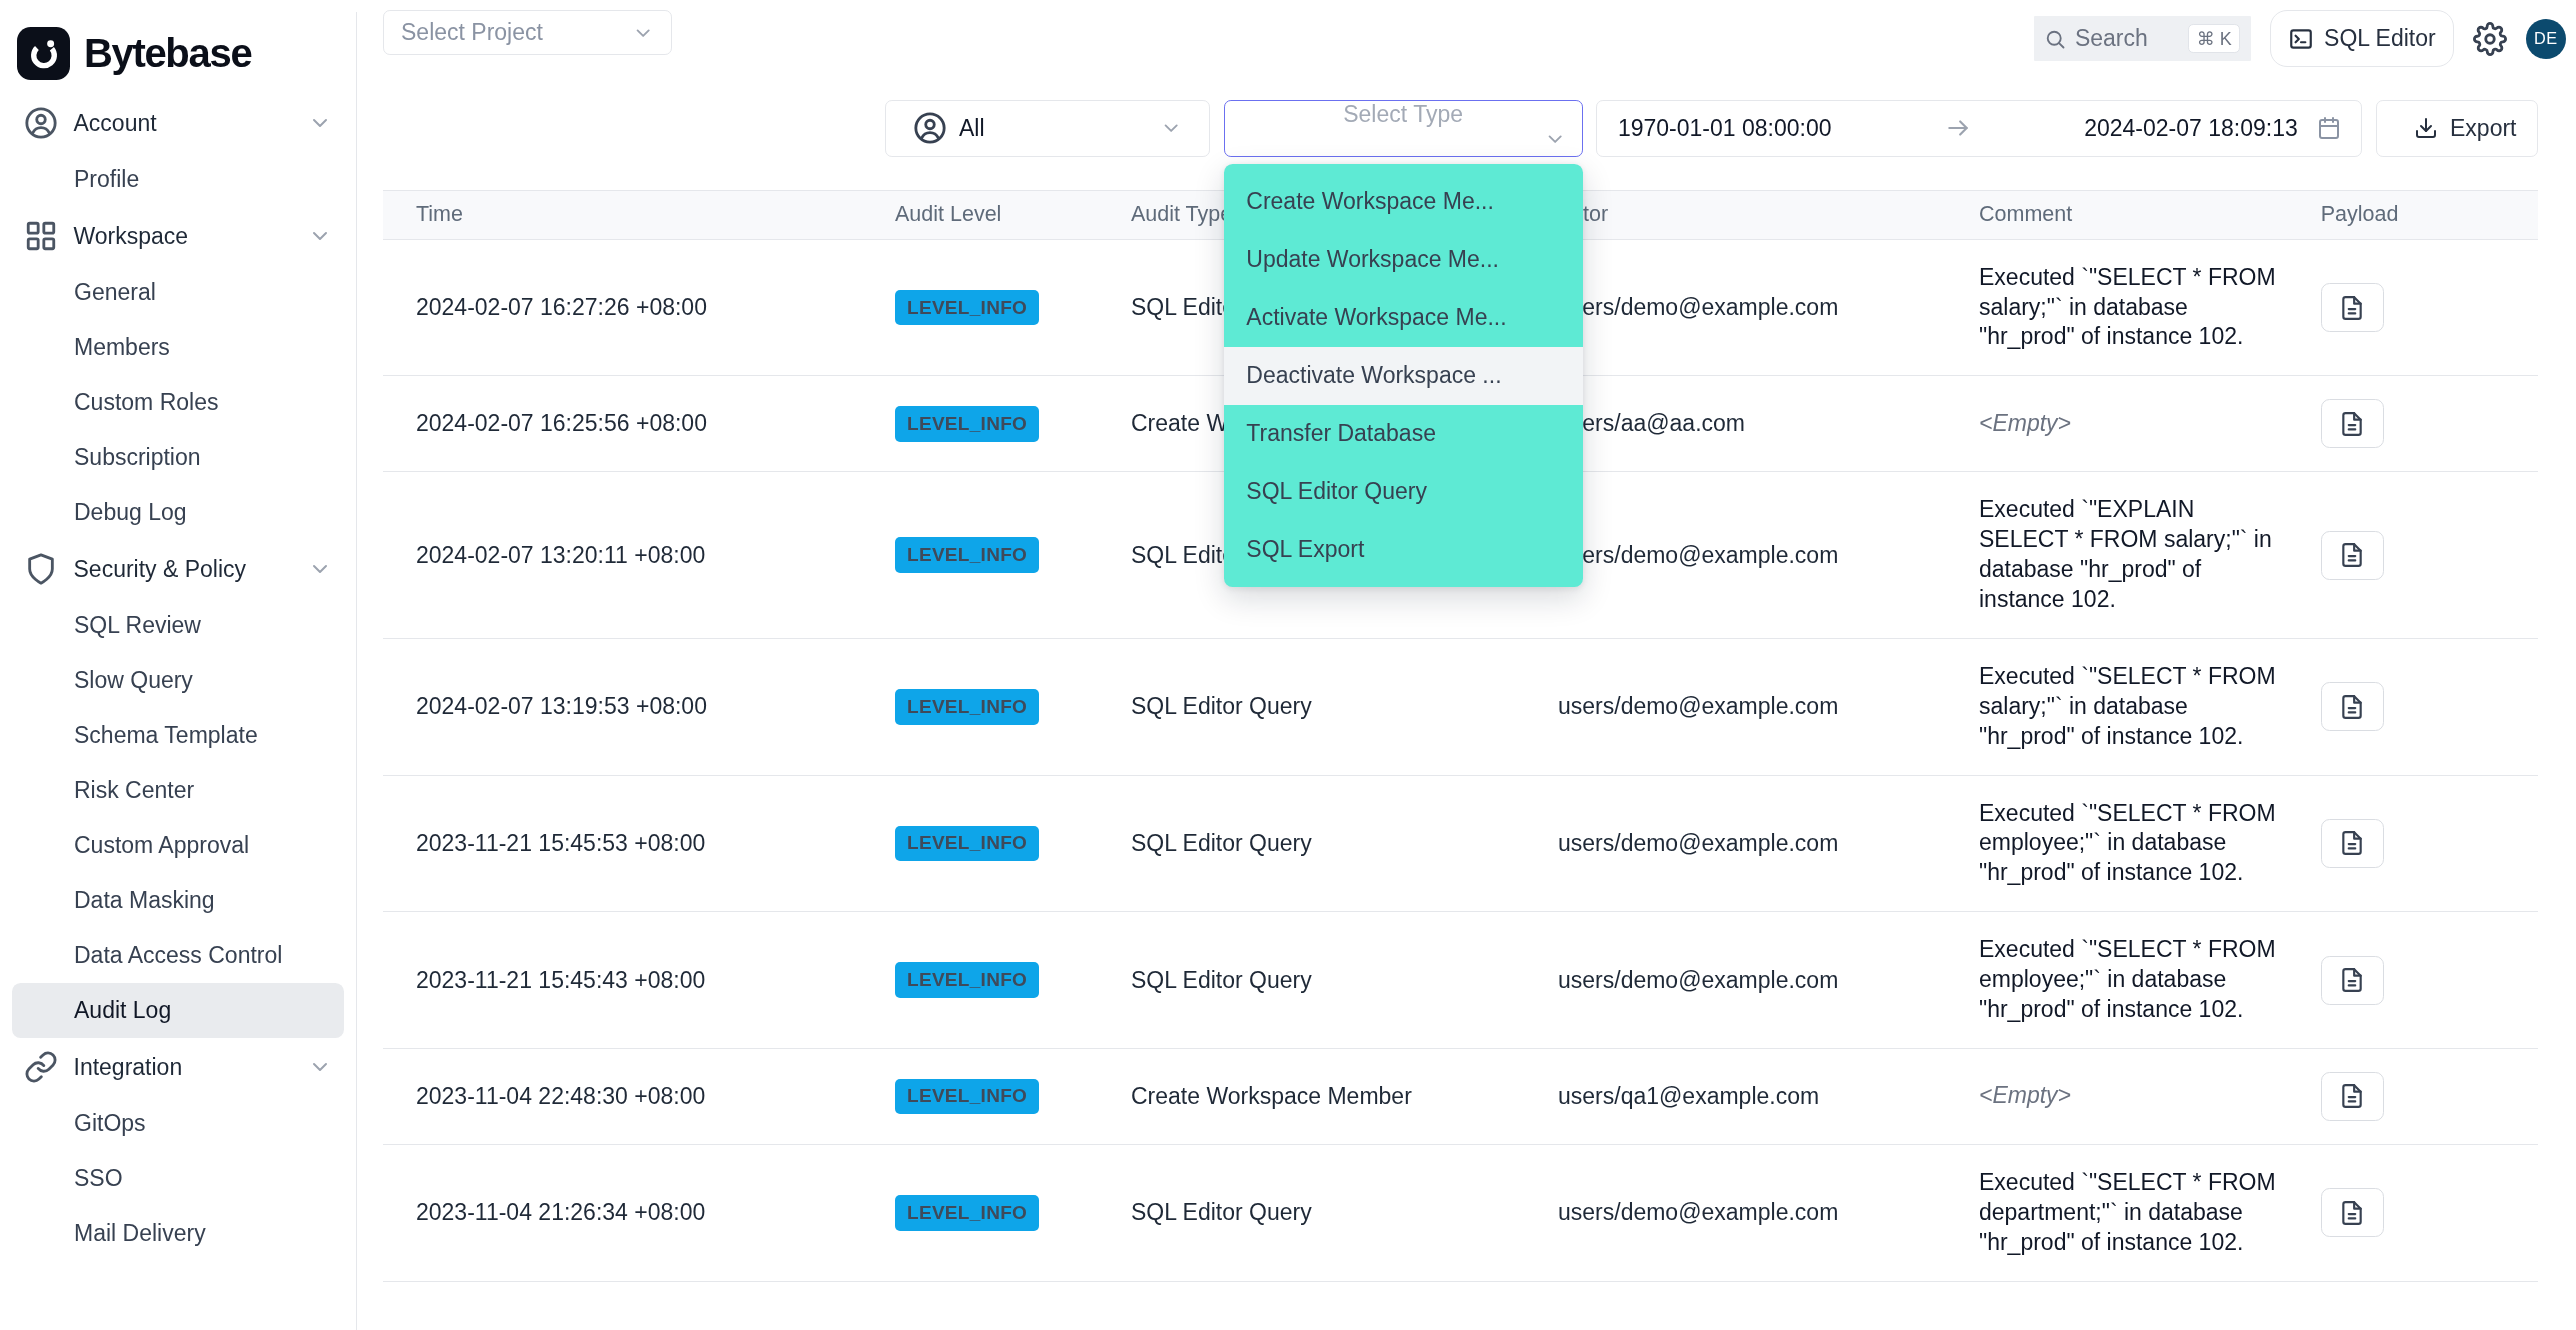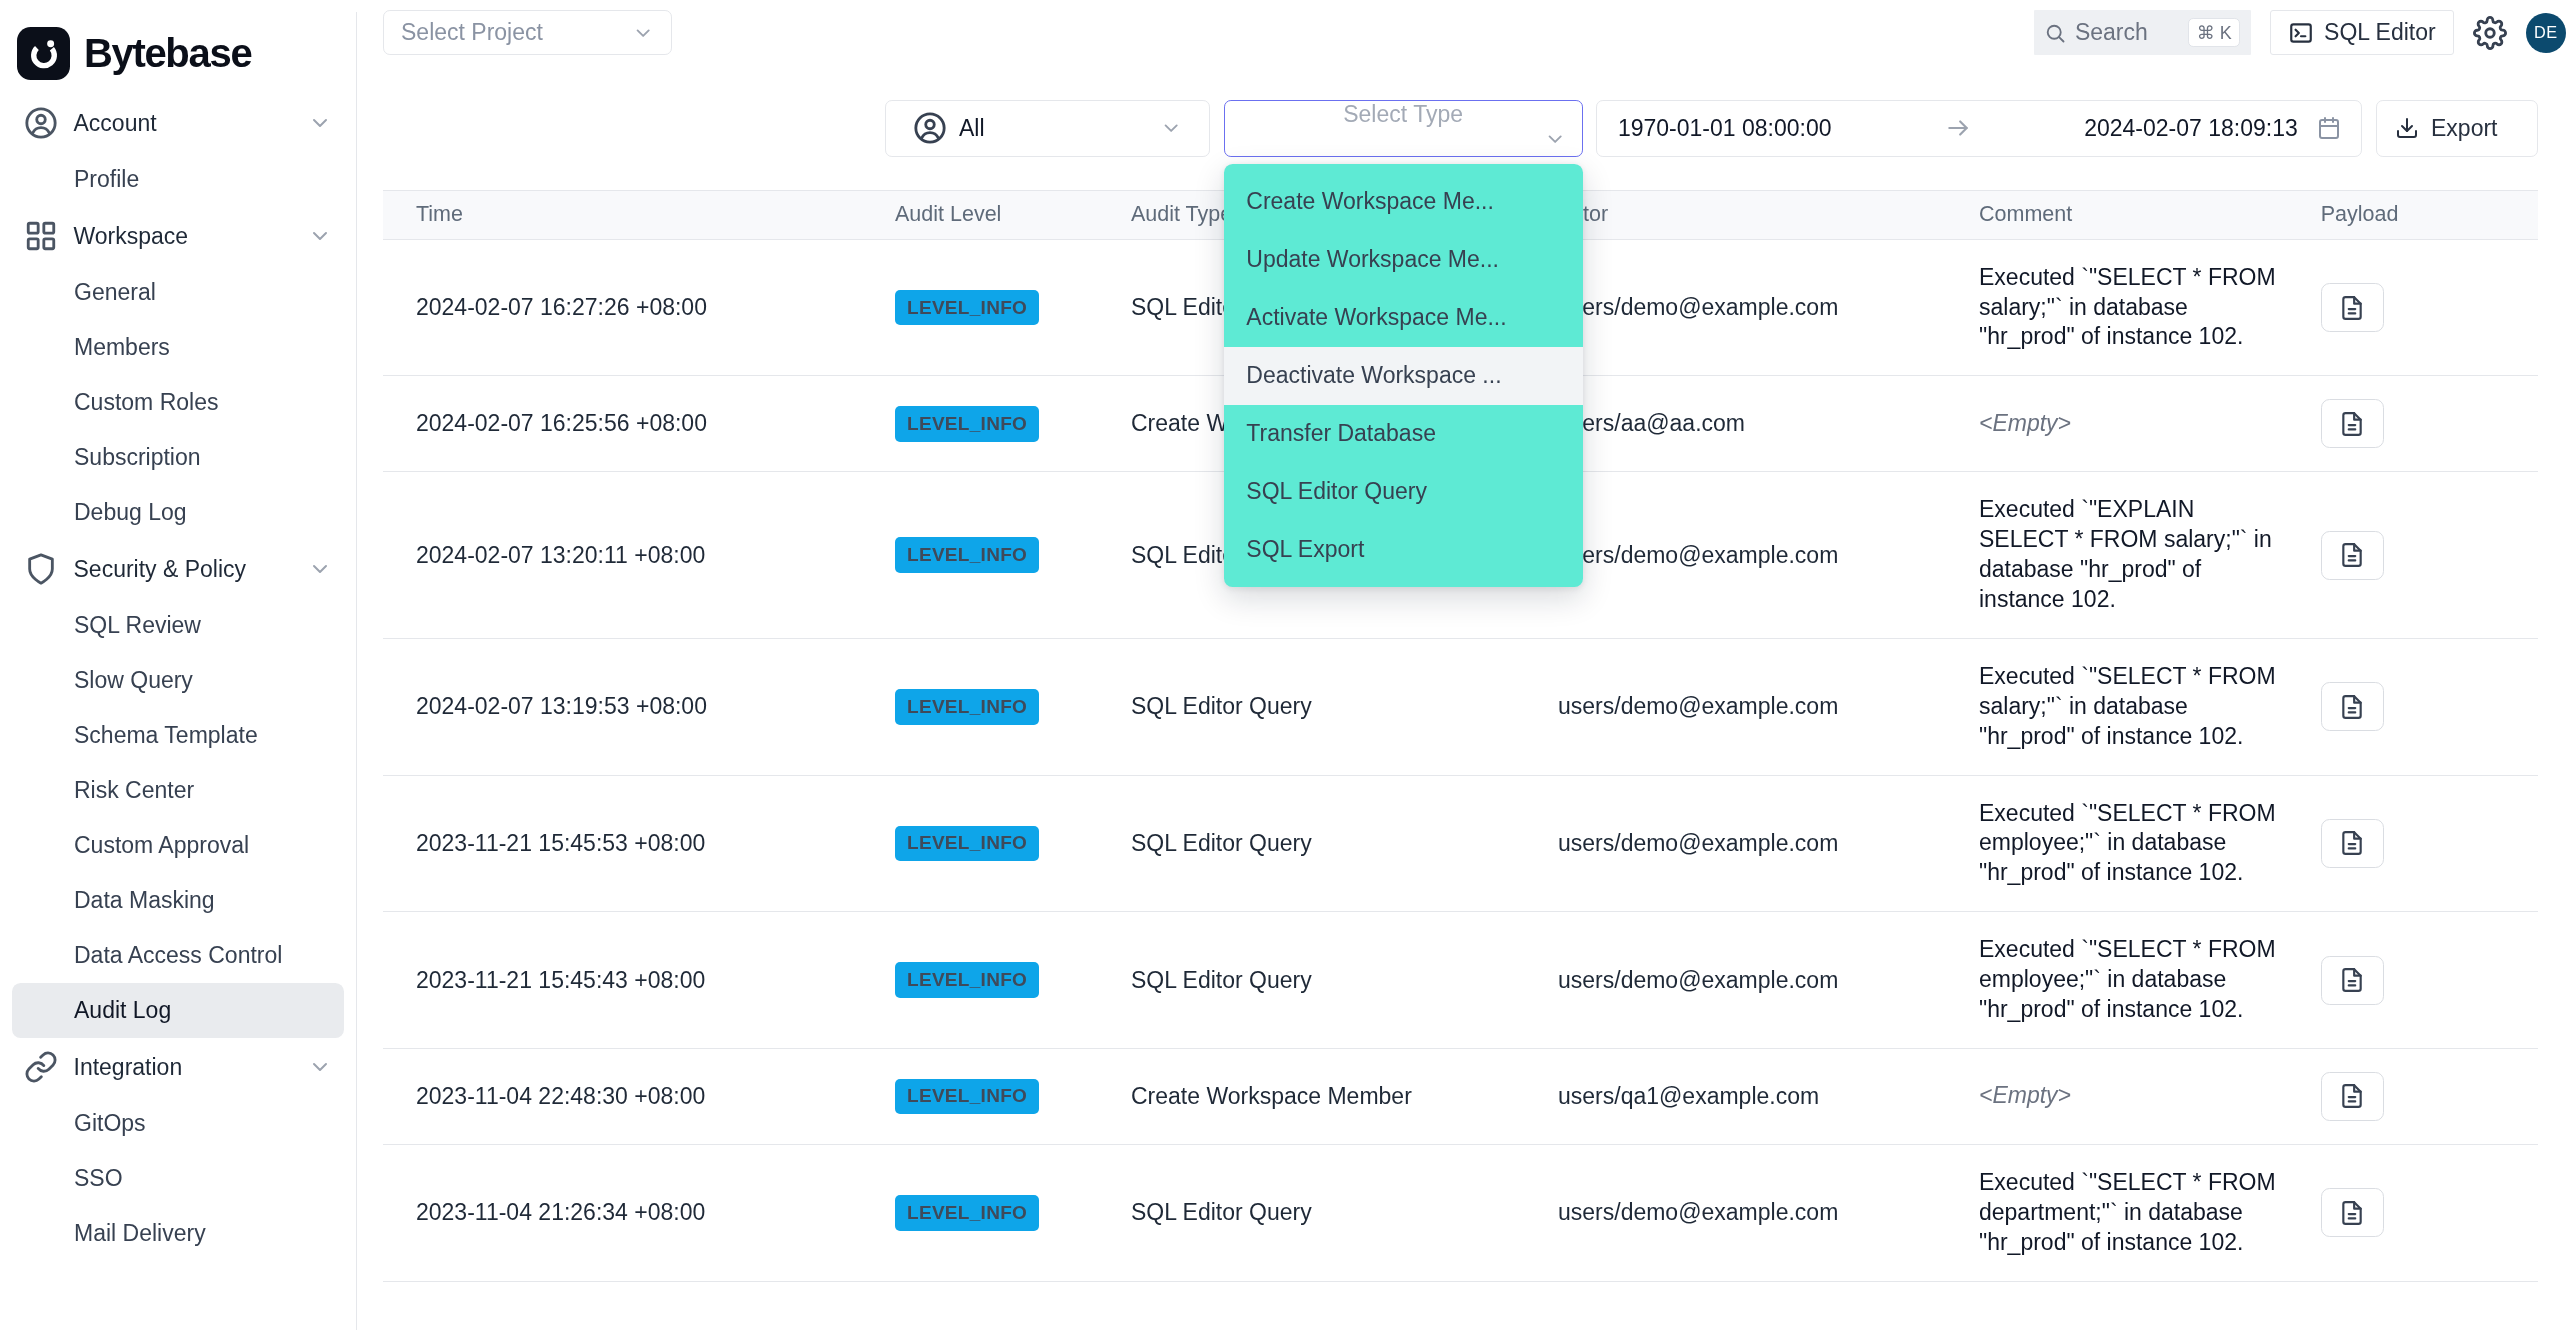--- a/index.html
+++ b/index.html
@@ -55,21 +55,21 @@
   .search-box {
     width: 217px; height: 45px; background: #eef0f3; border-radius: 1px;
     display: flex; align-items: center; gap: 8.6px; padding: 0 10.3px; color: #6b7280;
   }
   .search-box .mag { width: 22.3px; height: 22.3px; flex: none; }
   .kbd {
     margin-left: auto; background: #ffffff; border: 0.9px solid #e1e4e9; border-radius: 5.2px;
     font-size: 18px; padding: 2.6px 7.7px; color: #6b7280; white-space: nowrap;
   }
   .sql-editor-btn {
-    height: 45px; border: 0.9px solid #e5e7eb; border-radius: 3px; background: #fff;
+    height: 57px; border: 0.9px solid #e5e7eb; border-radius: 17px; background: #fff;
     display: flex; align-items: center; gap: 10.3px; padding: 0 17px; color: #27303f; font-weight: 500;
   }
   .sql-editor-btn .tico { width: 26px; height: 26px; }
   .gear { width: 34px; height: 34px; color: #374151; }
   .avatar {
     width: 40px; height: 40px; border-radius: 50%; background: #0c4a6e;
     color: #fff; font-size: 16.3px; font-weight: 400; display: flex; align-items: center; justify-content: center;
     letter-spacing: 0.4px;
   }
 
@@ -79,21 +79,21 @@
   }
   .fctl { height: 57px; border: 0.9px solid #e5e7eb; border-radius: 6.9px; display: flex; align-items: center; background: #fff; }
   .actor-filter { width: 325px; padding: 0 27px; gap: 12px; color: #111827; }
   .actor-filter .uico { width: 34px; height: 34px; color: #374151; flex: none; }
   .actor-filter .chev, .type-filter .chev { margin-left: auto; width: 22.3px; height: 22.3px; color: #9ca3af; }
   .type-filter { width: 359px; padding: 0 15.5px; border: 1.7px solid #6b70f0; color: #a3aab6; flex-direction: column; }
   .date-range { width: 766px; padding: 0 20.6px; color: #111827; }
   .date-range .arrow { flex: 1; display: flex; justify-content: center; color: #9ca3af; }
   .date-range .arrow svg { width: 26px; height: 26px; }
   .date-range .cal { width: 24px; height: 24px; color: #8a93a3; margin-left: 19px; flex: none; }
-  .export-btn { width: 162px; padding: 0 18px; gap: 12px; color: #27303f; font-weight: 500; }
+  .export-btn { width: 162px; padding: 0 37px; gap: 12px; color: #27303f; font-weight: 500; }
   .export-btn .dico { width: 24px; height: 24px; }
 
   
   .table { margin: 33px 38px 0 26px; }
   .tbl-header, .tbl-row {
     display: grid;
     grid-template-columns: 481px 236px 427px 421px 371px 1fr;
     align-items: center;
   }
   .tbl-header {

